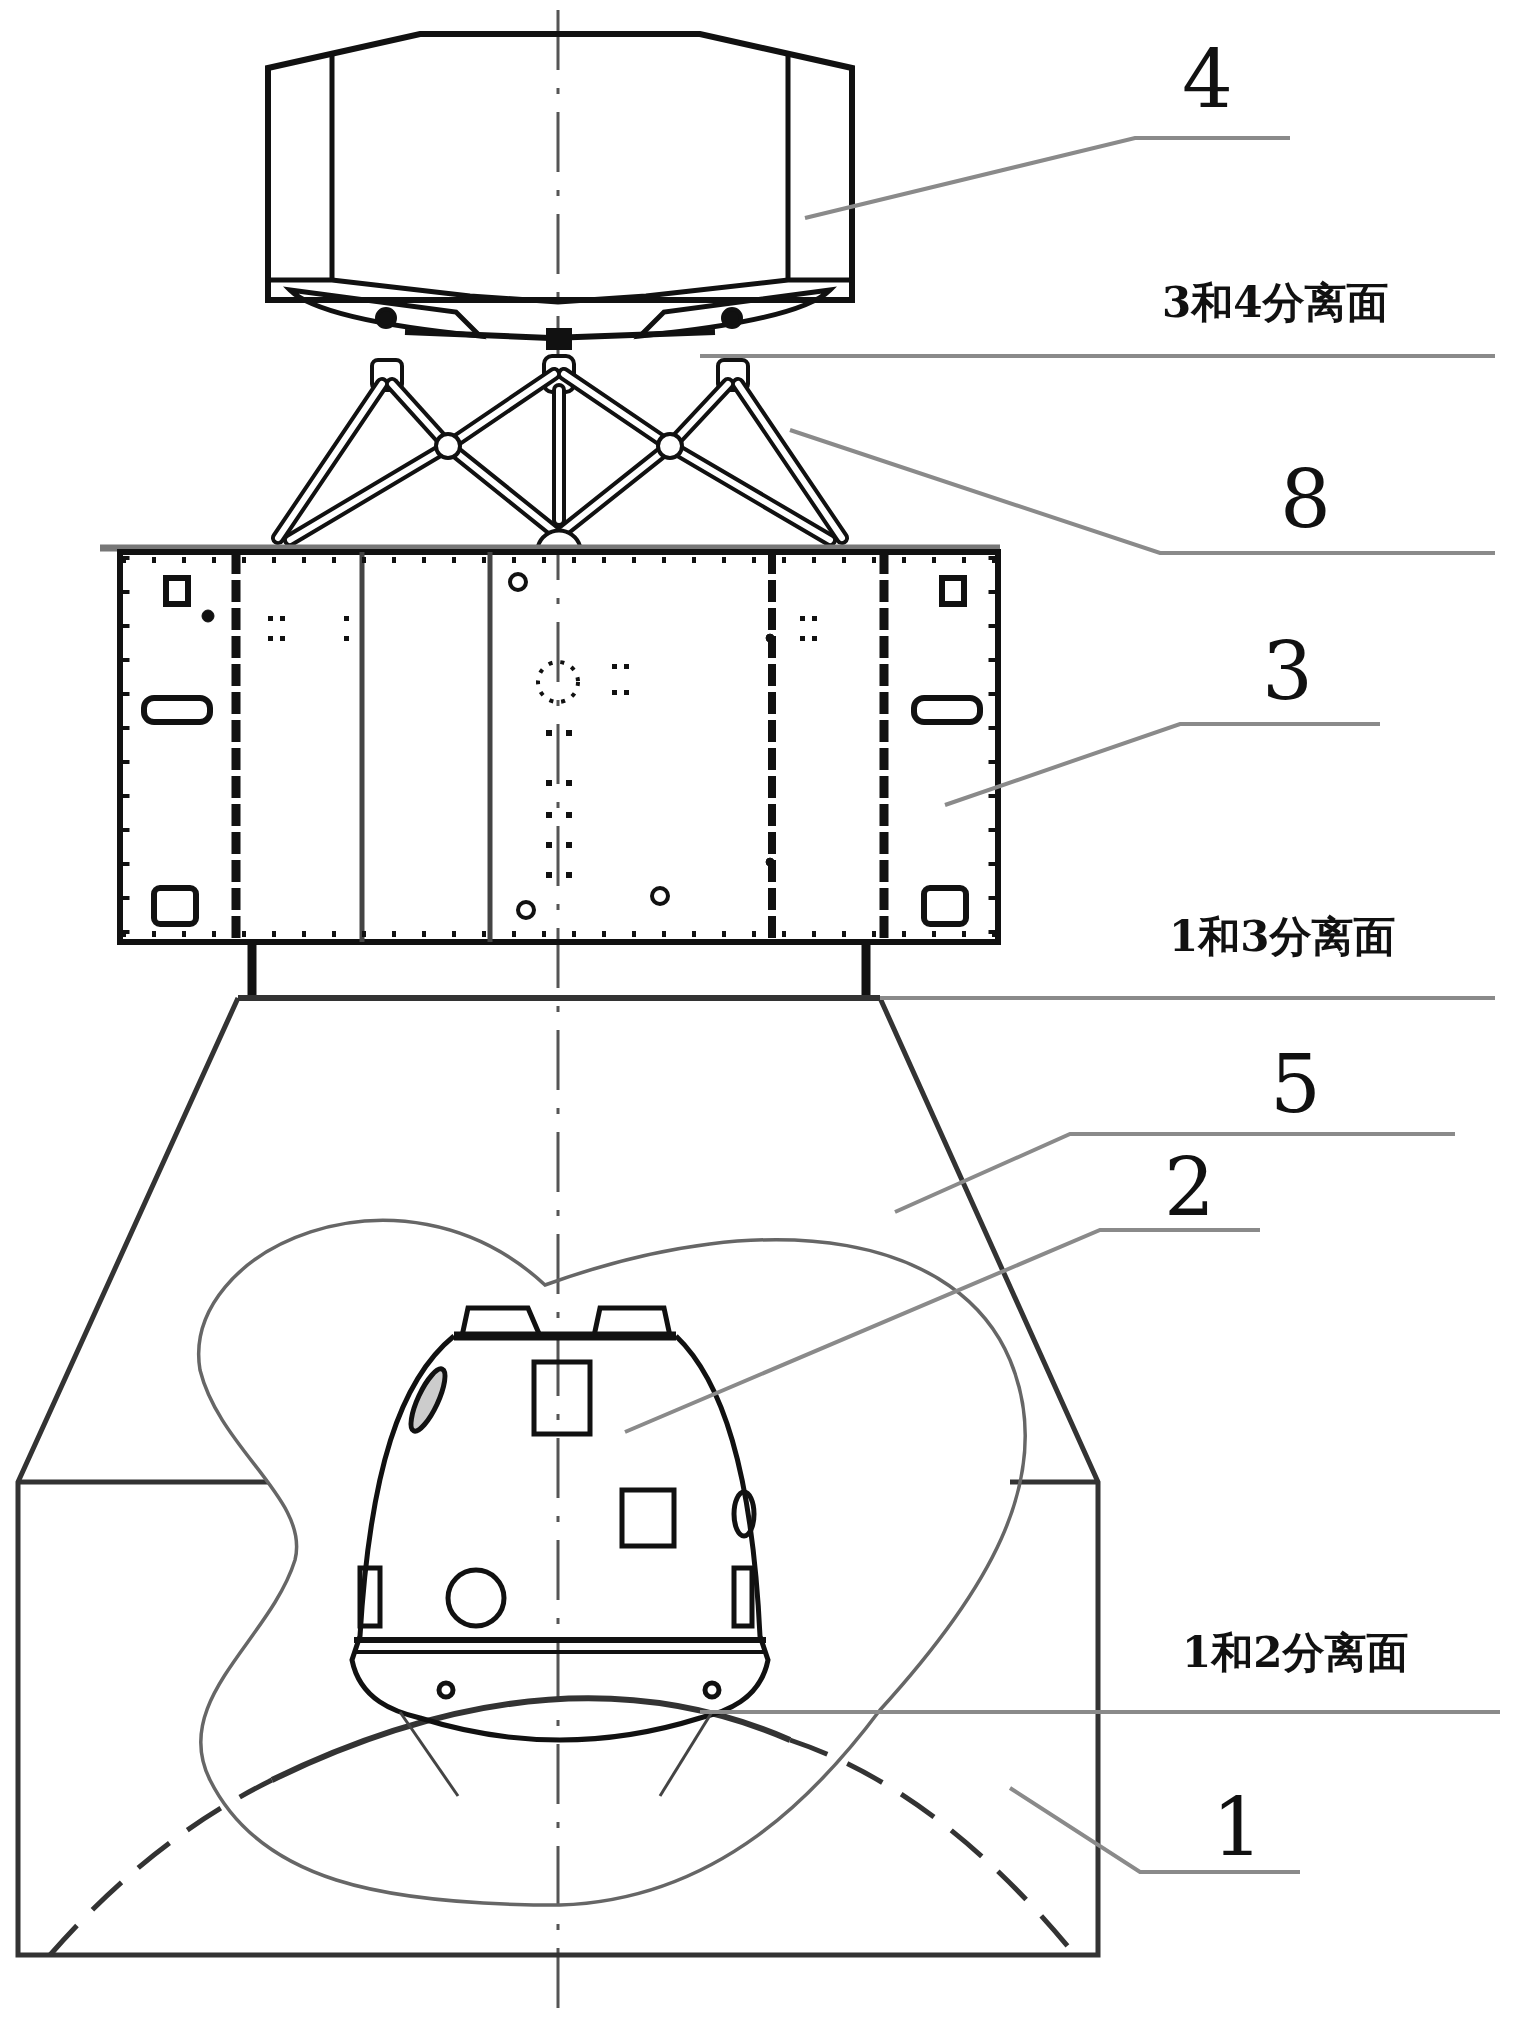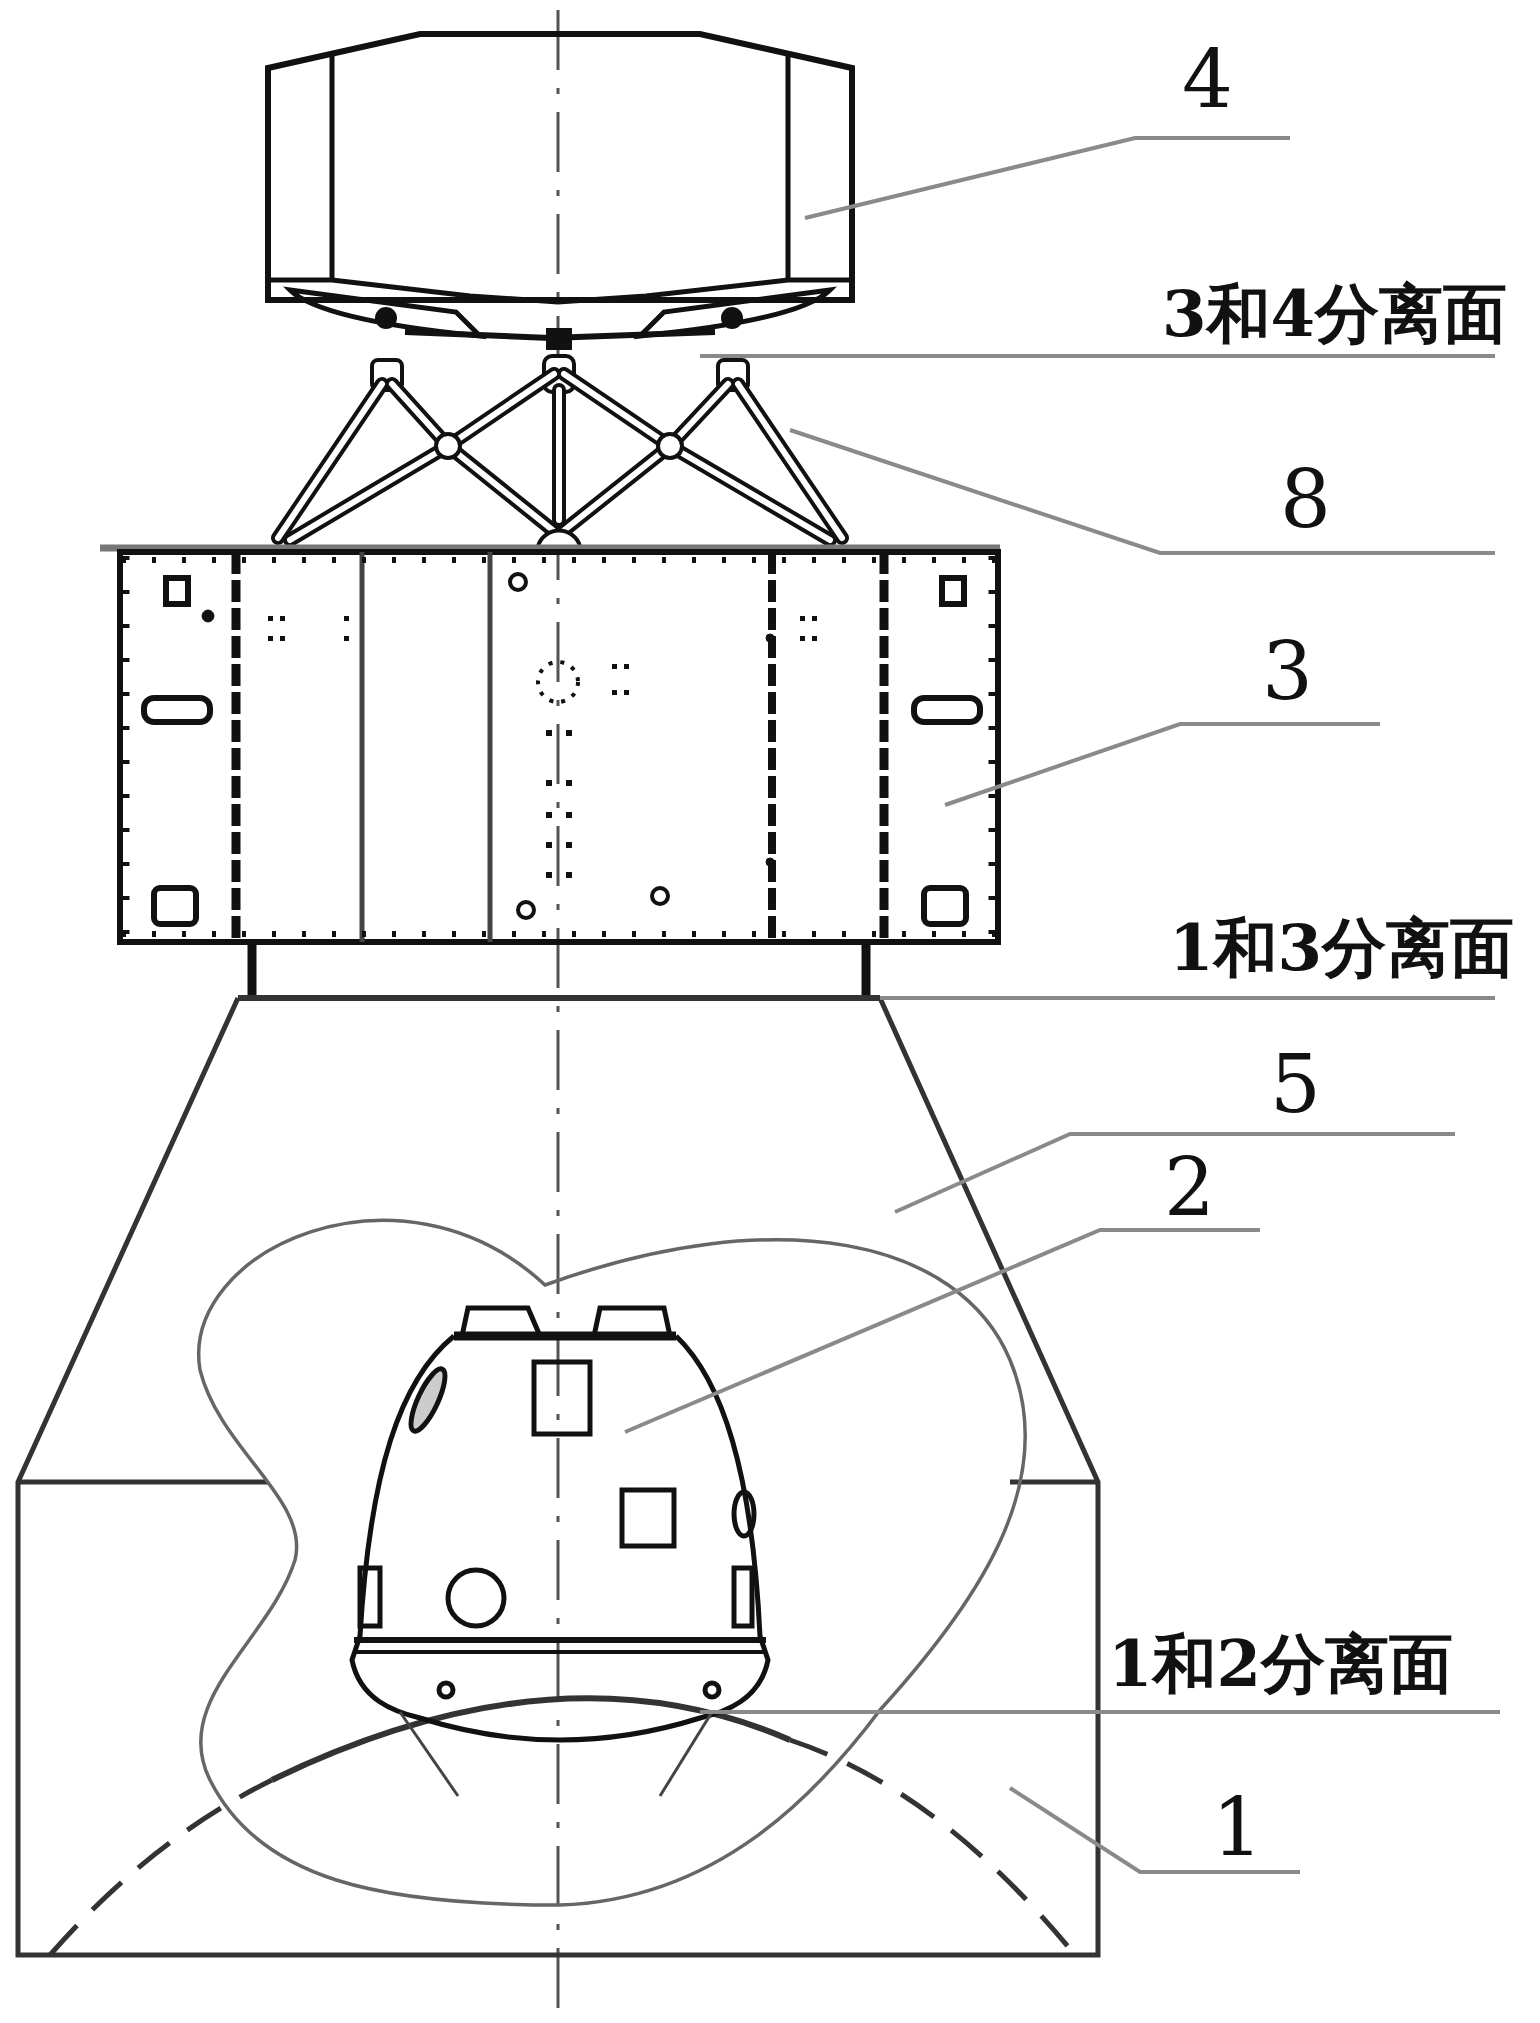--- a/index.html
+++ b/index.html
@@ -6,21 +6,21 @@
   body { width: 1540px; height: 2023px; position: relative; overflow: hidden; }
   #figure { position: absolute; left: 0; top: 0; width: 1540px; height: 2023px; }
   .lbl {
     position: absolute;
     font-family: "DejaVu Serif", "Liberation Serif", serif;
     color: #111111;
     white-space: nowrap;
     line-height: 1;
   }
   .num { font-size: 80px; }
-  .sep { font-size: 64px; font-weight: bold; }
+  .sep { font-size: 42px; font-weight: bold; }
 </style>
 </head>
 <body>
 
 <svg id="figure" width="1540" height="2023" viewBox="0 0 1540 2023" xmlns="http://www.w3.org/2000/svg">
 
   <line x1="558" y1="10" x2="558" y2="2015" stroke="#555" stroke-width="3" stroke-dasharray="60,18,6,18"></line>
 
   <g stroke="#111" fill="none">
     <path d="M268,68 L420,34 L700,34 L852,68 L852,300 L268,300 Z" stroke-width="6"></path>
@@ -180,14 +180,14 @@
   </g>
 </svg>
 
 <div class="lbl num" style="left:1182px;top:40px;">4</div>
 <div class="lbl sep" style="left:1162px;top:282px;">3和4分离面</div>
 <div class="lbl num" style="left:1280px;top:460px;">8</div>
 <div class="lbl num" style="left:1262px;top:632px;">3</div>
 <div class="lbl sep" style="left:1128px;top:916px;margin-left:41px;">1和3分离面</div>
 <div class="lbl num" style="left:1270px;top:1045px;">5</div>
 <div class="lbl num" style="left:1164px;top:1148px;">2</div>
-<div class="lbl sep" style="left:1108px;top:1632px;">1和2分离面</div>
+<div class="lbl sep" style="left:1182px;top:1632px;">1和2分离面</div>
 <div class="lbl num" style="left:1212px;top:1788px;">1</div>
 
 </body></html>

